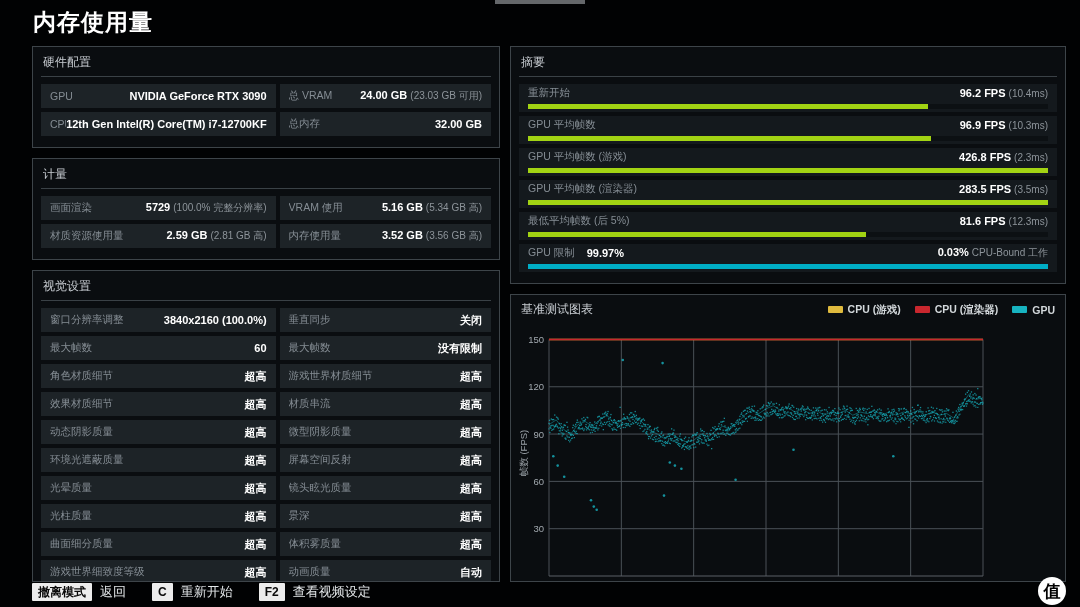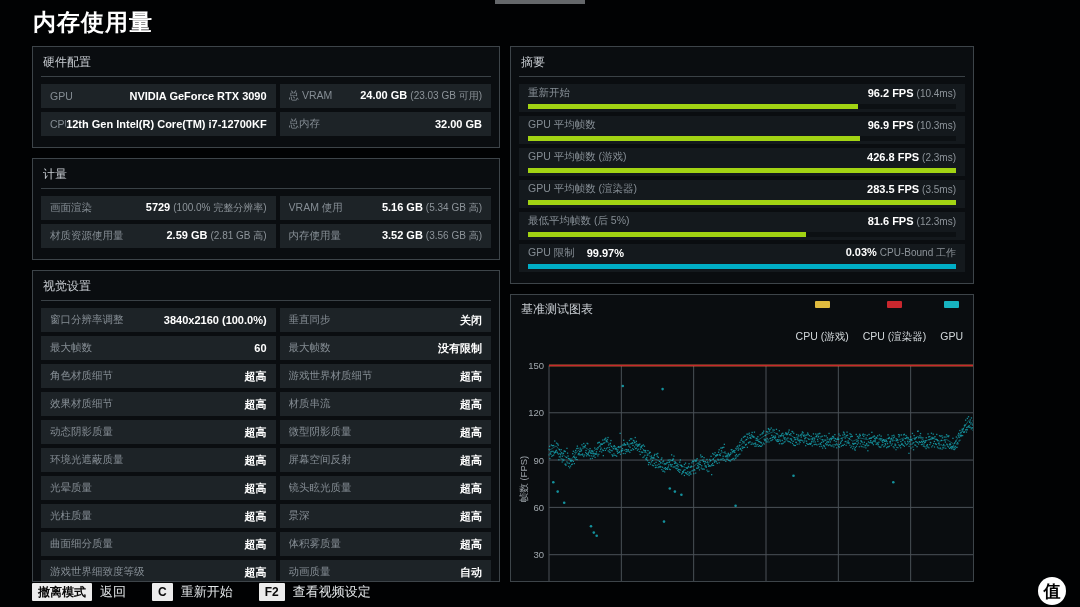--- a/index.html
+++ b/index.html
@@ -3,21 +3,21 @@
 <meta charset="utf-8">
 <style>
   html,body{margin:0;padding:0;background:#000;width:1080px;height:607px;overflow:hidden;
     font-family:"Liberation Sans","DejaVu Sans",sans-serif;-webkit-font-smoothing:antialiased;}
   .page{position:relative;width:1080px;height:607px;background:#010203;}
   .top-strip{position:absolute;left:495px;top:0;width:90px;height:4px;background:#75797d;opacity:.85;}
   h1.title{margin:0;padding:7px 0 6px 33px;font-size:23px;letter-spacing:1px;color:#fff;font-weight:bold;}
   .cols{display:flex;gap:10px;padding:2px 44px 0 32px;height:538px;box-sizing:border-box;}
   .col{display:flex;flex-direction:column;}
   .col-left{width:468px;flex:none;}
-  .col-right{width:464px;flex:none;}
+  .col-right{width:556px;flex:none;}
   .panel{border:1px solid #3d4449;background:#0a0d10;padding:5px 8px 7px;box-sizing:border-box;
     display:flex;flex-direction:column;margin-bottom:10px;overflow:hidden;}
   .panel.grow{flex:1;margin-bottom:0;}
   .panel-title{font-size:12px;color:#c7ccd1;padding:2px 2px 5px;border-bottom:1px solid #3a4146;margin-bottom:7px;flex:none;}
   
   .kvrow{display:flex;gap:4px;margin-bottom:4px;flex:none;}
   .kvcell{flex:1;background:#1d2327;height:24px;display:flex;align-items:center;justify-content:space-between;padding:0 9px;min-width:0;}
   .kvcell:first-child{flex:1.12;}
   .lbl{color:#858d94;font-size:10.5px;white-space:nowrap;overflow:hidden;}
   .val{color:#fff;font-size:11px;font-weight:bold;white-space:nowrap;}
@@ -27,21 +27,21 @@
   .sumtop{display:flex;justify-content:space-between;align-items:center;}
   .sumtop .lbl{font-size:10.5px;}
   .bar{position:absolute;left:9px;right:9px;bottom:3px;height:5px;background:#0c1013;}
   .bar i{display:block;height:100%;background:#a2d313;}
   .bar.cyan i{background:#00aec6;}
   .gpu-left{display:flex;align-items:center;gap:12px;}
   
   .chart-head{display:flex;justify-content:space-between;padding:1px 2px 4px;flex:none;}
   .chart-title{font-size:12px;color:#c9ced3;}
   .legend{display:flex;gap:14px;}
-  .leg{display:flex;align-items:center;gap:22px;font-size:10.5px;color:#d3d8db;font-weight:normal;flex-direction:column;}
+  .leg{display:flex;align-items:center;gap:5px;font-size:10.5px;color:#d3d8db;font-weight:bold;}
   .sw{width:15px;height:7px;border-radius:1px;flex:none;}
   .chart-body{flex:1;}
   svg text{font-family:"Liberation Sans","DejaVu Sans",sans-serif;}
   
   .footer{position:absolute;left:32px;bottom:6px;display:flex;gap:26px;align-items:center;}
   .fitem{display:flex;align-items:center;gap:8px;cursor:pointer;}
   .key{background:#ececec;color:#0a0a0a;font-size:12px;font-weight:bold;padding:2px 6px;border-radius:1px;line-height:14px;}
   .flabel{color:#e4e8ea;font-size:13px;}
   
   .watermark{position:absolute;right:14px;bottom:2px;display:flex;align-items:center;gap:7px;}

